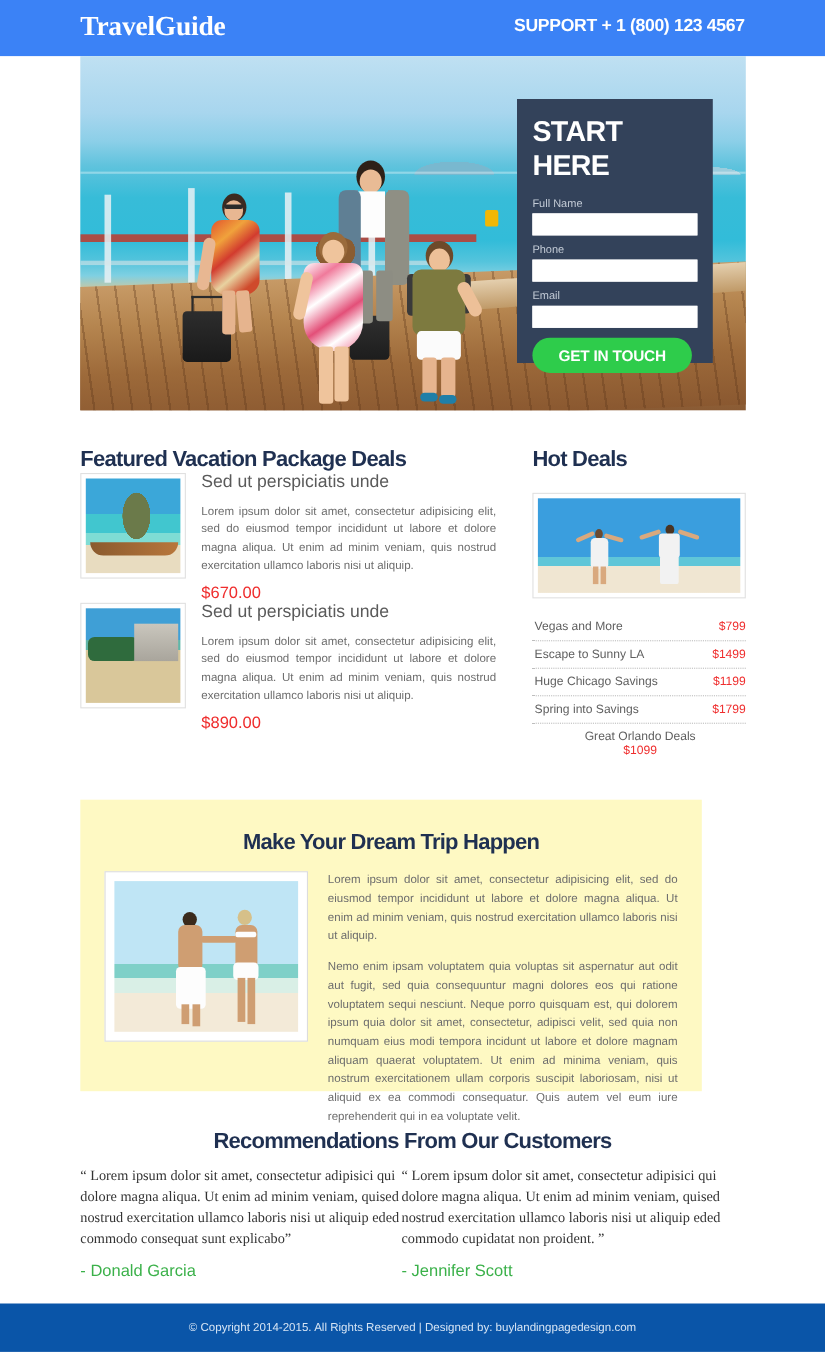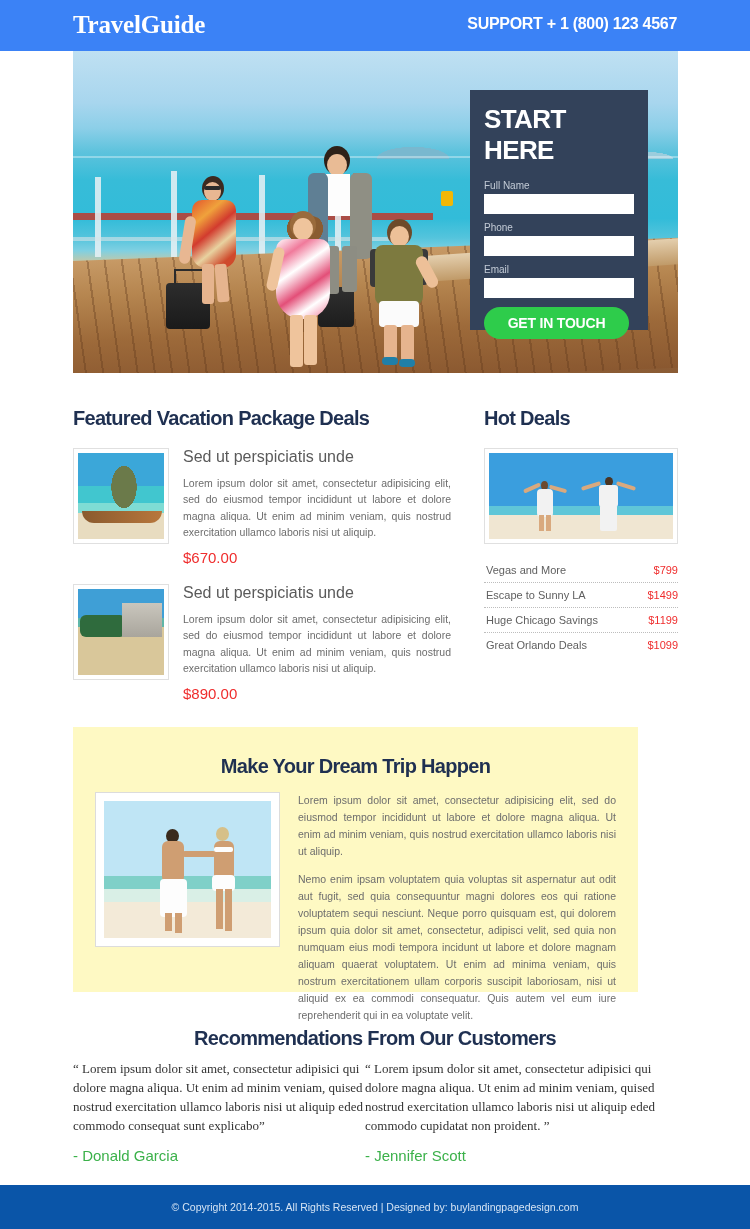--- a/index.html
+++ b/index.html
@@ -180,21 +180,21 @@
 
   
   .h-section {
     font-family:"Liberation Sans", sans-serif;
     font-weight:bold; font-size:20px; color:#1f3051;
     letter-spacing:-0.7px;
   }
 
   
   .featured { position:absolute; left:73px; top:407px; width:378px; }
-  .deal { display:flex; margin-top:18px; }
+  .deal { display:flex; }
   .deal-thumb {
     width:96px; height:96px; flex:none; background:#fff;
     border:1px solid #e0e0e0; padding:4px; margin-right:14px;
   }
   .thumb-inner { width:100%; height:100%; }
   .thumb-1 {
     background:
       radial-gradient(ellipse 18px 30px at 46px 34px, #6b7a4a 0 70%, transparent 71%),
       linear-gradient(to bottom,#3ba7d9 0 38%, #41c6cf 38% 58%, #7fdcd4 58% 70%, #e8dcc0 70% 100%);
     position:relative;
@@ -234,21 +234,21 @@
     background:linear-gradient(to bottom,#3a9ede 0 62%, #5fc6d8 62% 72%, #f0e6d2 72% 100%);
   }
   .hot-img-inner .p { position:absolute; background:#f2f2f2; }
   .hot-img-inner .skin { position:absolute; background:#d9a97e; }
   .hot-list { margin-top:14px; }
   .hot-row {
     display:flex; justify-content:space-between; align-items:center;
     padding:6px 0 6px 2px;
     border-bottom:1px dotted #bdbdbd;
   }
-  .hot-row:last-child { border-bottom:none; }
+  .hot-row:last-child { border-bottom:none;flex-direction:column; }
   .hot-name { font-size:11px; color:#5f5f5f; }
   .hot-price { font-size:11px; color:#ef2d2d; }
 
   
   .dream {
     position:absolute; left:73px; top:727px; width:565px; height:265px;
     background:#fef9c3;
   }
   .dream h2 { text-align:center; padding-top:28px; }
   .dream-row { display:flex; padding:14px 22px 0 22px; }
@@ -425,20 +425,24 @@
         <span class="hot-name">Vegas and More</span>
         <span class="hot-price">$799</span>
       </div>
       <div class="hot-row">
         <span class="hot-name">Escape to Sunny LA</span>
         <span class="hot-price">$1499</span>
       </div>
       <div class="hot-row">
         <span class="hot-name">Huge Chicago Savings</span>
         <span class="hot-price">$1199</span>
+      </div>
+      <div class="hot-row">
+        <span class="hot-name">Spring into Savings</span>
+        <span class="hot-price">$1799</span>
       </div>
       <div class="hot-row">
         <span class="hot-name">Great Orlando Deals</span>
         <span class="hot-price">$1099</span>
       </div>
     </div>
   </div>
 
   <div class="dream">
     <h2 class="h-section">Make Your Dream Trip Happen</h2>

